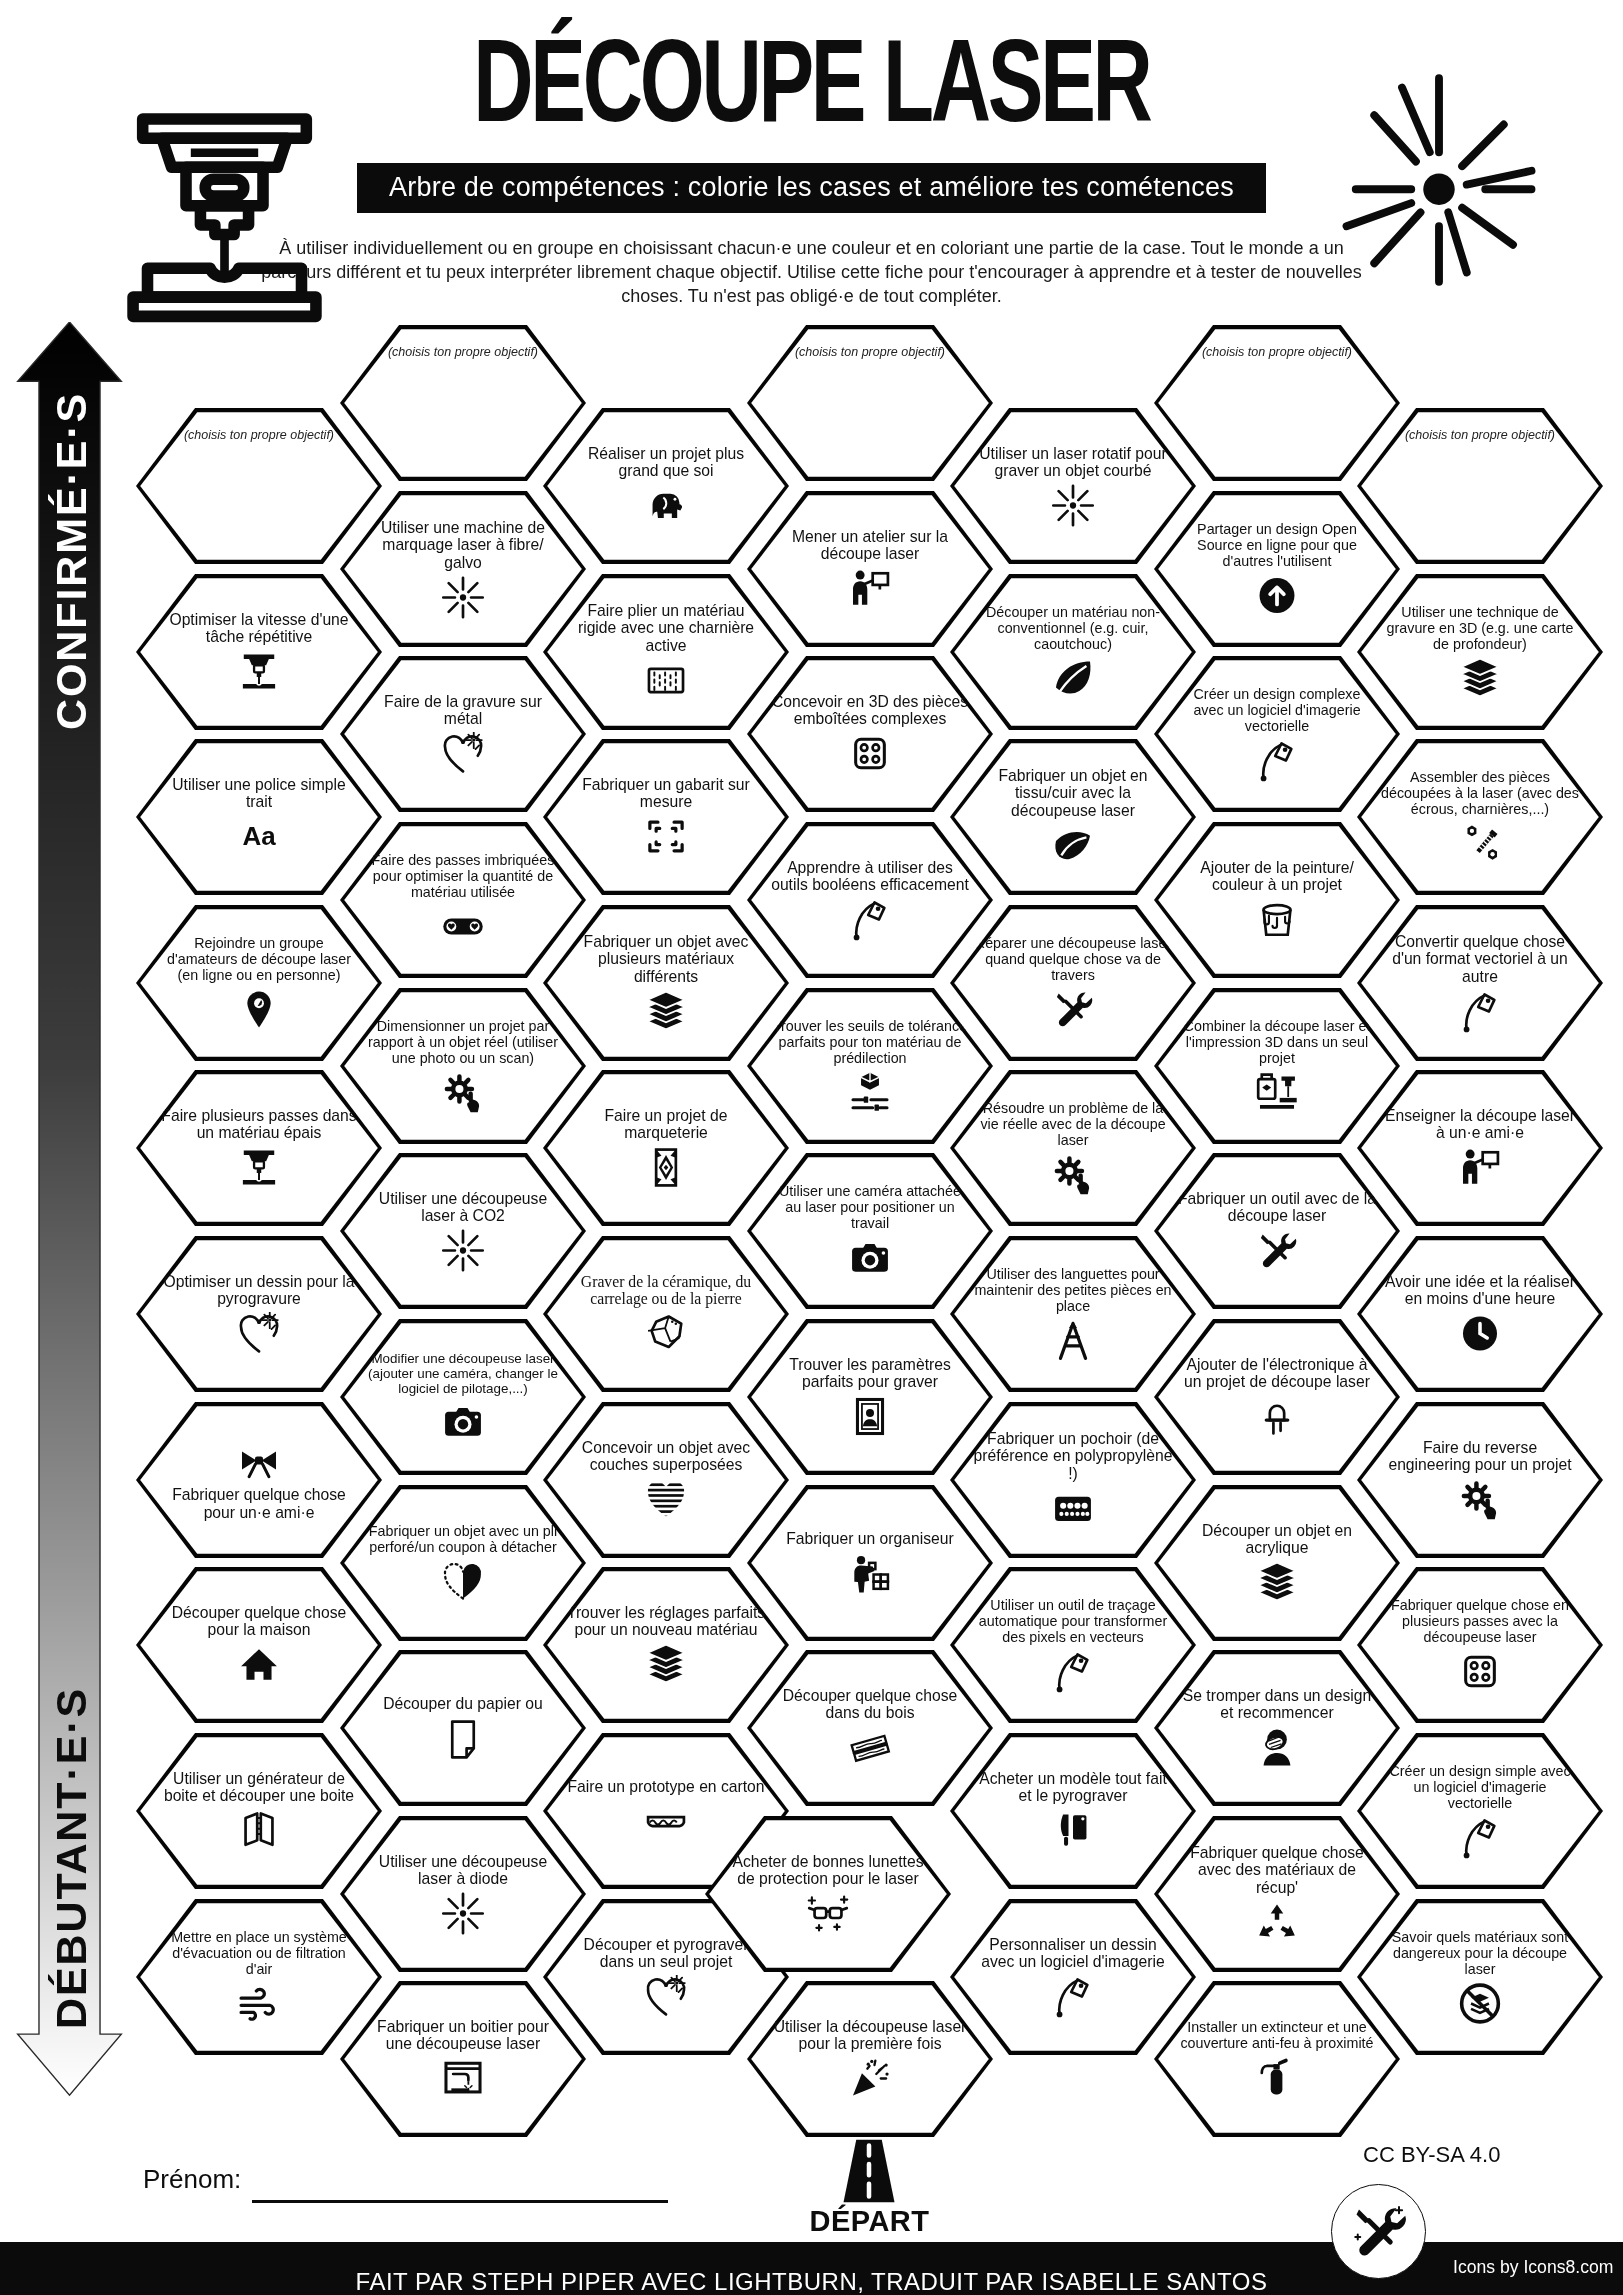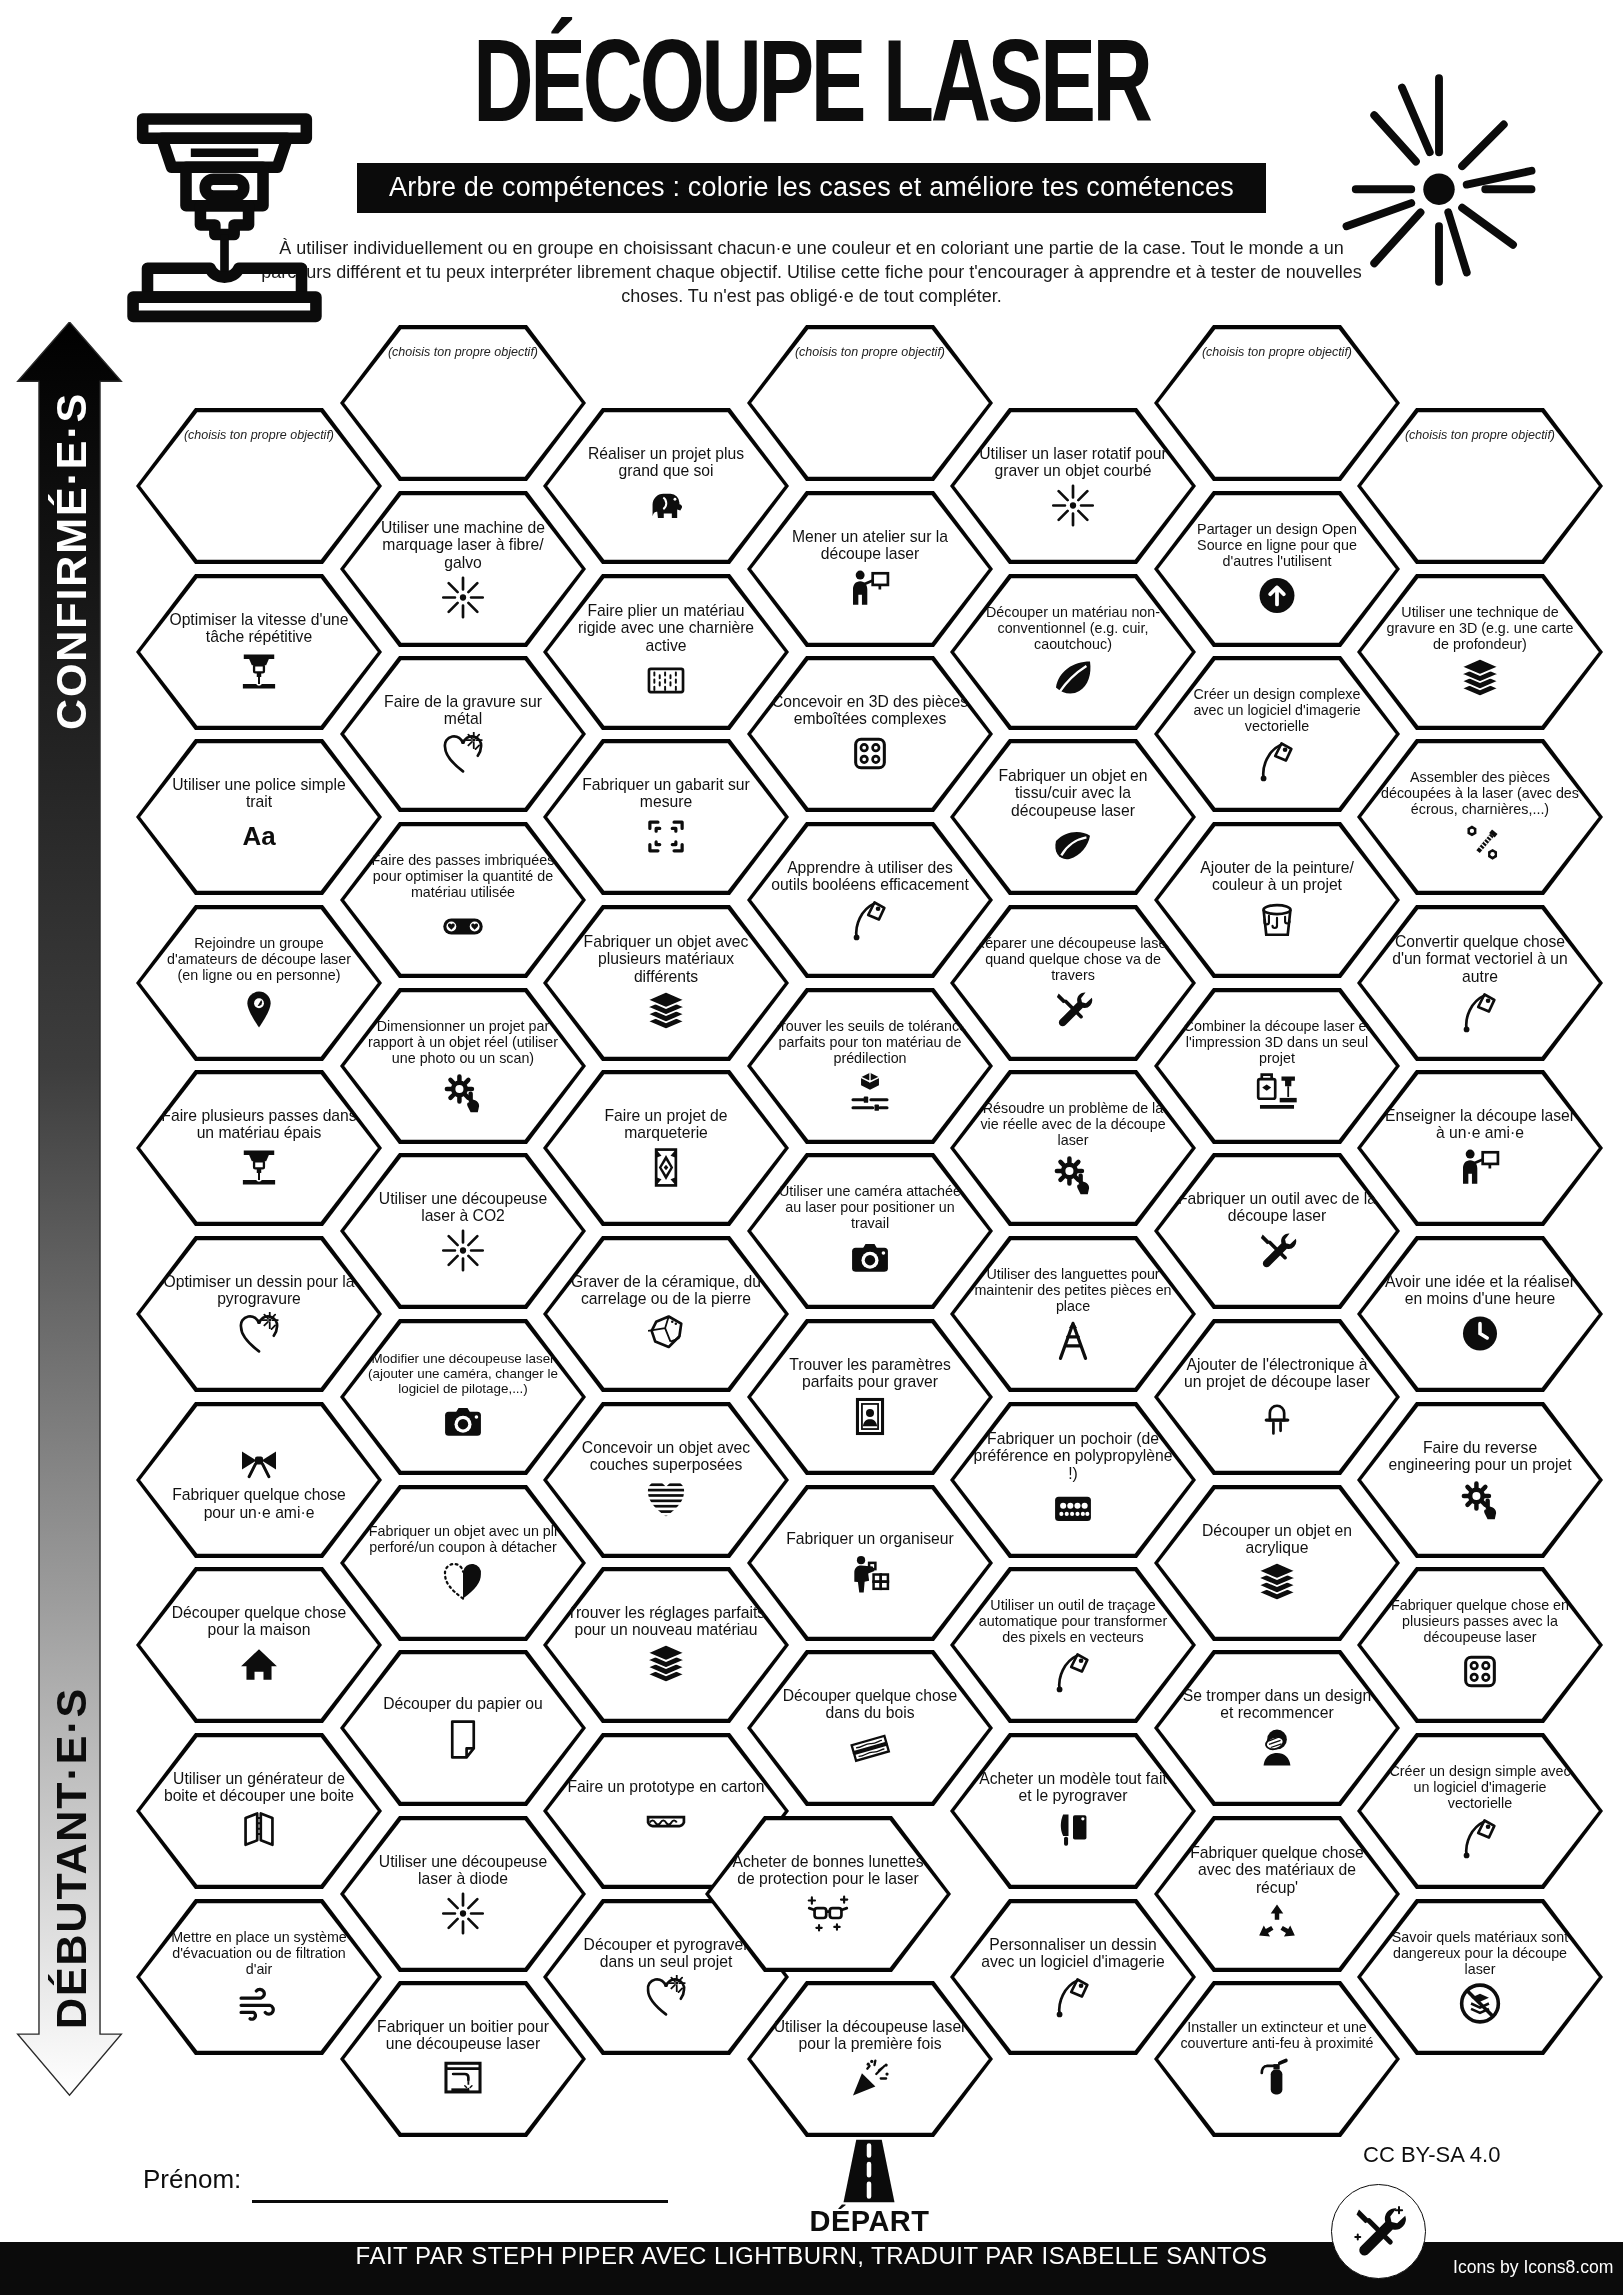--- a/index.html
+++ b/index.html
@@ -24,21 +24,21 @@
   .hex.len2 .label{font-size:13.4px;}
   .hex.small .content{justify-content:flex-start;padding-top:15.7px;font-style:italic;}
   .hex.small .label{font-size:12.5px;color:#222;}
   .hex .icon{width:50px;height:43px;color:#0d0d0d;flex:0 0 auto;}
   
   .depart-icon{left:835px;top:2136px;width:68px;height:70px;color:#0b0b0b;}
   .depart-label{left:777px;top:2205px;width:185px;text-align:center;font-size:29px;font-weight:bold;letter-spacing:0.5px;}
   .prenom{left:143px;top:2164px;font-size:26px;}
   .prenom-line{left:252px;top:2174px;width:416px;height:26px;border-bottom:3.2px solid #0b0b0b;}
   .license{left:1363px;top:2142px;width:185px;font-size:22px;}
-  .footer-strip{left:0;right:0;top:2242px;height:54px;background:#0b0b0b;display:flex;align-items:flex-start;justify-content:center;}
+  .footer-strip{left:0;right:0;top:2242px;height:54px;background:#0b0b0b;display:flex;align-items:flex-end;justify-content:center;}
   .credit{color:#fff;font-size:24px;letter-spacing:0.5px;}
   .badge{left:1331px;top:2184px;width:95px;height:95px;border-radius:50%;background:#fff;border:1.9px solid #0b0b0b;box-sizing:border-box;display:flex;align-items:center;justify-content:center;z-index:5;}
   .badge svg{width:60px;height:60px;color:#0b0b0b;}
   .icons-credit{left:1433px;top:2257px;color:#fff;font-size:17.6px;z-index:5;margin-left:20px;}
   .logo{left:109px;top:95px;width:231px;height:231px;color:#0b0b0b;}
   .starburst{left:1328px;top:69px;width:222px;height:222px;color:#0b0b0b;}
 </style>
 </head>
 <body>
 
@@ -641,21 +641,21 @@
   </div>
     <div class="hex" style="left: 543px; top: 1070px;">
     <div class="hex-fill"></div>
     <div class="content">
       <div class="label">Faire un projet de marqueterie</div>
       <svg class="icon" viewBox="0 0 48 48">
           <use href="#i-marquetry"></use>
         </svg>
     </div>
   </div>
-    <div class="hex" style="left: 543px; top: 1236px;">
+    <div class="hex" style="left: 543px; top: 1236px; font-family: Liberation Serif, serif;">
     <div class="hex-fill"></div>
     <div class="content">
       <div class="label">Graver de la céramique, du carrelage ou de la pierre</div>
       <svg class="icon" viewBox="0 0 48 48">
           <use href="#i-stone"></use>
         </svg>
     </div>
   </div>
     <div class="hex" style="left: 543px; top: 1402px;">
     <div class="hex-fill"></div>

